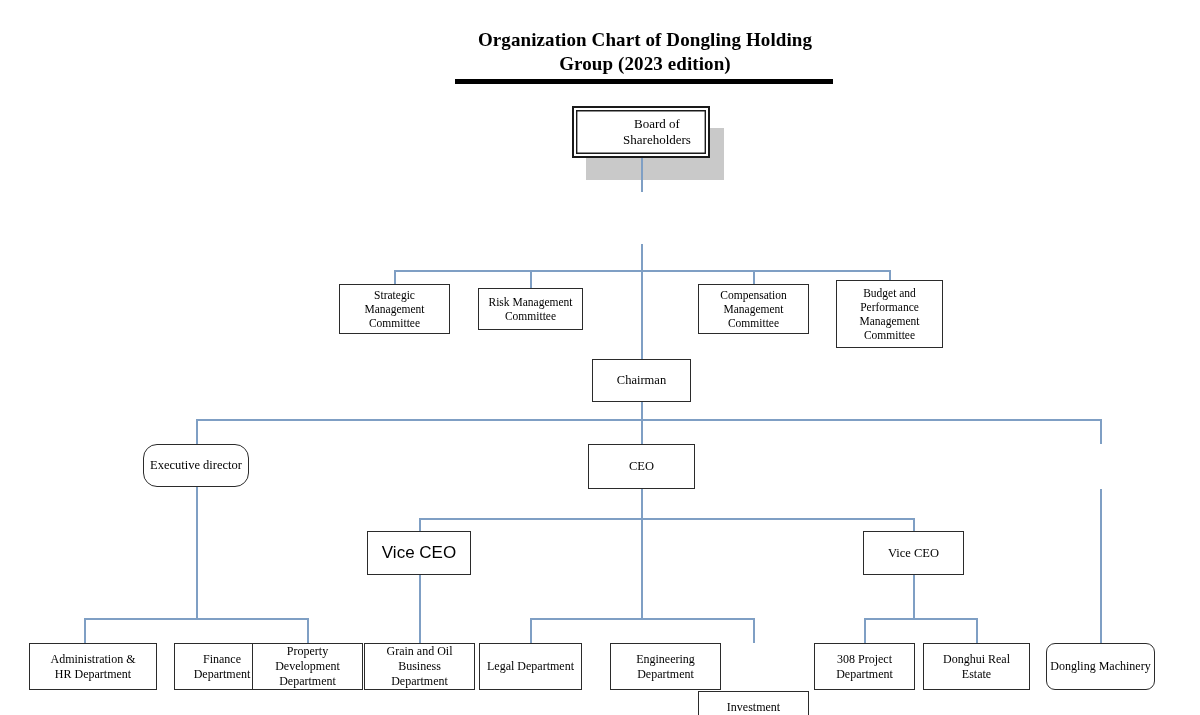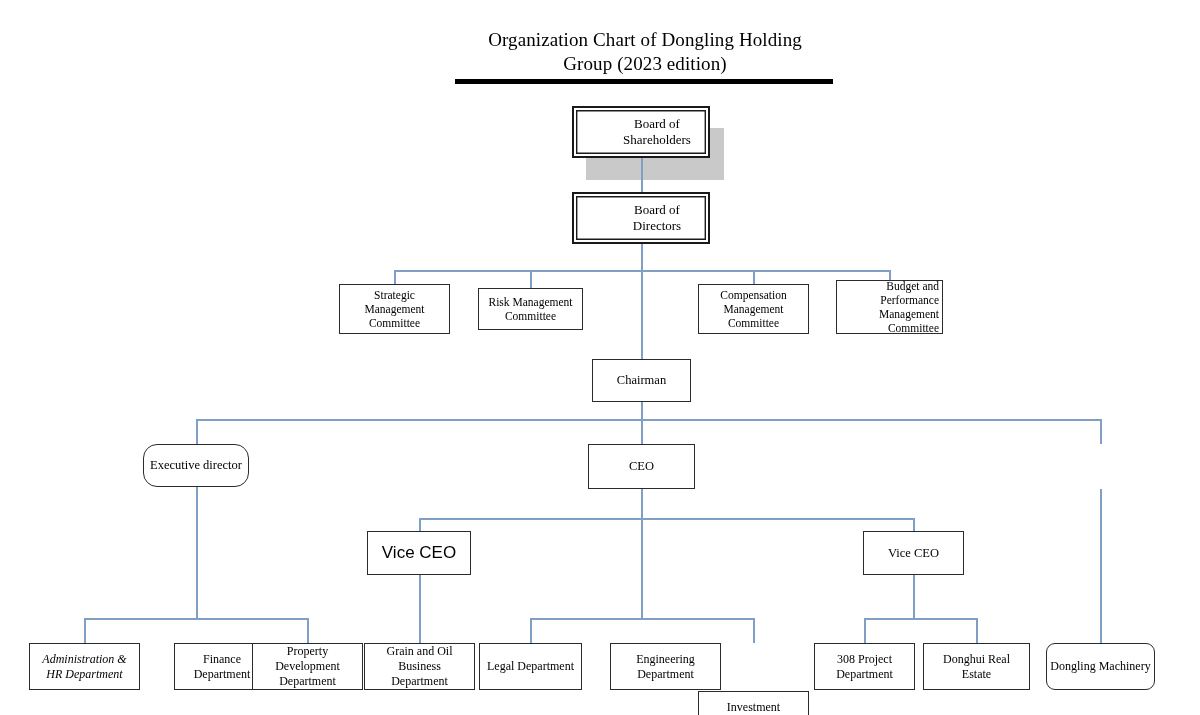--- a/index.html
+++ b/index.html
@@ -19,21 +19,21 @@
   
   .title-block {
     position: absolute;
     left: 455px;
     top: 28px;
     width: 380px;
     text-align: center;
   }
   .title-text {
     font-family: "Liberation Serif", "DejaVu Serif", serif;
-    font-weight: normal;
+    font-weight: bold;
     font-size: 19px;
     line-height: 24px;
     color: #000000;
     letter-spacing: 0.1px;
   }
   .title-rule {
     margin-top: 3px;
     height: 5px;
     background: #000000;
     width: 378px;
@@ -106,23 +106,20 @@
   </div>
 
   <div class="shadow-plate" style="left:586px; top:128px; width:138px; height:52px;"></div>
 
   <div class="node double f-tier1" style="left:572px; top:106px; width:138px; height:52px;">
     <span class="label">Board of Shareholders</span>
   </div>
 
   <div class="conn v" style="left:641px; top:158px; height:34px;"></div>
 
-  <div class="node double f-tier1" style="left:572px; top:192px; width:138px; height:52px;">
-    <span class="label">Board of Directors</span>
-  </div>
 
   <div class="conn v" style="left:641px; top:244px; height:115px;"></div>
   <div class="conn h" style="left:394px; top:270px; width:496px;"></div>
   <div class="conn v" style="left:394px; top:270px; height:14px;"></div>
   <div class="conn v" style="left:530px; top:270px; height:18px;"></div>
   <div class="conn v" style="left:753px; top:270px; height:14px;"></div>
   <div class="conn v" style="left:889px; top:270px; height:10px;"></div>
 
   <div class="node f-committee" style="left:339px; top:284px; width:111px; height:50px;">
     <span class="label">Strategic
@@ -131,21 +128,21 @@
   </div>
   <div class="node f-committee" style="left:478px; top:288px; width:105px; height:42px;">
     <span class="label">Risk Management
 Committee</span>
   </div>
   <div class="node f-committee" style="left:698px; top:284px; width:111px; height:50px;">
     <span class="label">Compensation
 Management
 Committee</span>
   </div>
-  <div class="node f-committee" style="left:836px; top:280px; width:107px; height:54px;text-align:right;">
+  <div class="node f-committee" style="left:836px; top:280px; width:107px; height:68px;">
     <span class="label">Budget and
 Performance
 Management
 Committee</span>
   </div>
 
   <div class="node f-mid" style="left:592px; top:359px; width:99px; height:43px;">
     <span class="label">Chairman</span>
   </div>
 
@@ -184,21 +181,21 @@
     <span class="label">Vice CEO</span>
   </div>
 
   <div class="conn v" style="left:419px; top:575px; height:68px;"></div>
 
   <div class="conn v" style="left:913px; top:575px; height:43px;"></div>
   <div class="conn h" style="left:864px; top:618px; width:113px;"></div>
   <div class="conn v" style="left:864px; top:618px; height:25px;"></div>
   <div class="conn v" style="left:976px; top:618px; height:25px;"></div>
 
-  <div class="node f-dept" style="left:29px; top:643px; width:111px; height:47px;font-style:italic;">
+  <div class="node f-dept" style="left:29px; top:643px; width:128px; height:47px;">
     <span class="label">Administration &amp;
 HR Department</span>
   </div>
   <div class="node f-dept" style="left:148px; top:643px; width:96px; height:47px;margin-left:26px;">
     <span class="label">Finance Department</span>
   </div>
   <div class="node f-dept" style="left:252px; top:643px; width:111px; height:47px;">
     <span class="label">Property
 Development
 Department</span>

